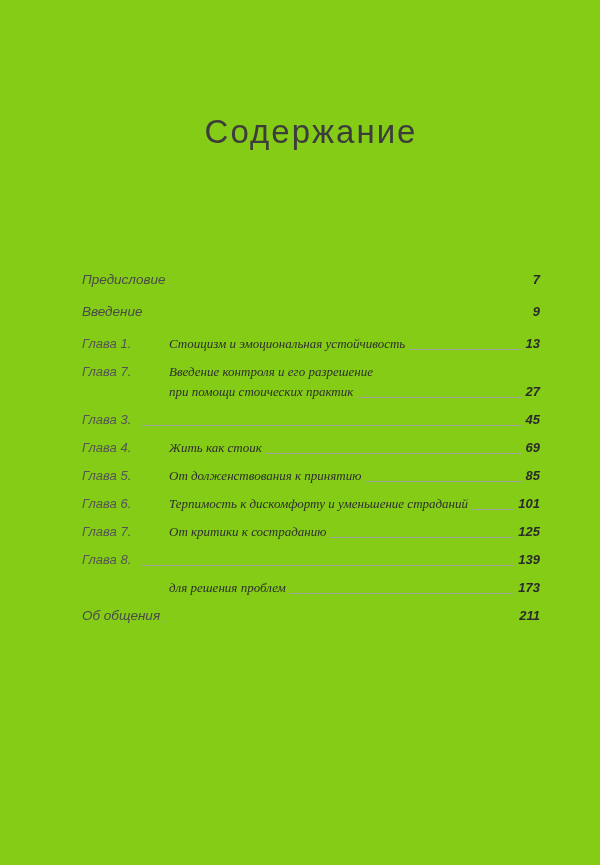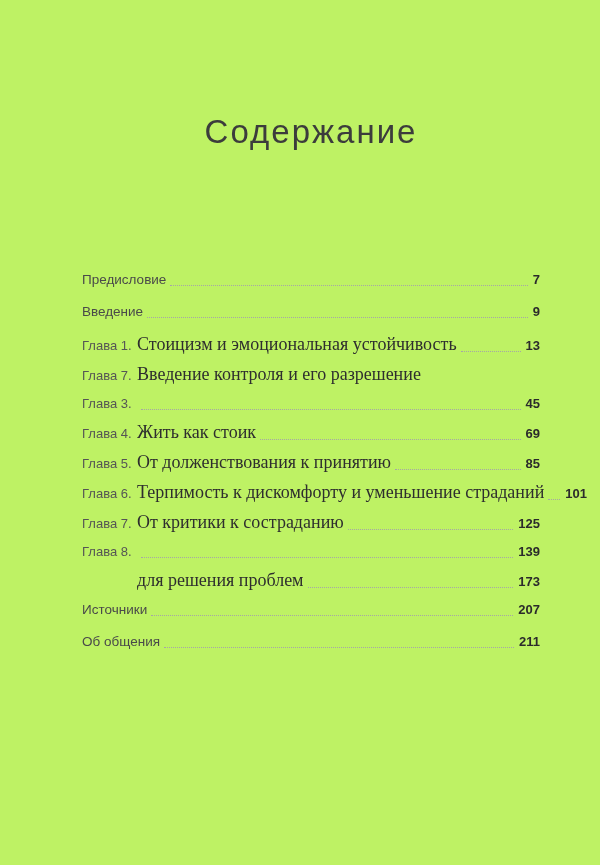--- a/index.html
+++ b/index.html
@@ -6,50 +6,51 @@
   body {
     width: 600px; height: 865px;
     background: #ffffff;
     font-family: "Liberation Sans", sans-serif;
     overflow: hidden;
   }
   .page {
     box-sizing: border-box;
     width: 600px; height: 865px;
     padding: 112px 60px 0 82px;
-    background: #bef264;
+    background: #84cc16;
   }
   .page-title {
     margin: 0;
     text-align: center;
     font-size: 33px;
     font-weight: 300;
     letter-spacing: 2px;
     color: #3c3c3c;
     line-height: 40px;
   }
-  .toc { margin-top: 118px; }
+  .toc { margin-top: 118px; font-style: italic; }
   .entry { margin-bottom: 8px; }
   .entry.front { margin-bottom: 12px; }
   .row {
     display: flex;
     align-items: baseline;
     line-height: 20px;
   }
   .lbl {
     flex: 0 0 55px;
     font-size: 13px;
     color: #555555;
     white-space: nowrap;
   }
   .ttl { white-space: nowrap; }
   .ttl.serif {
     font-family: "Liberation Serif", serif;
-    font-size: 18px;
+    font-size: 13px;
     color: #2e2e2e;
+    margin-left: 32px;
   }
   .ttl.sans {
     font-size: 13.5px;
     color: #4a4a4a;
   }
   .leader {
     flex: 1 1 auto;
     align-self: flex-end;
     border-bottom: 1.5px dotted #a6a6a6;
     margin: 0 5px 4px 4px;
@@ -92,20 +93,26 @@
         <span class="ttl serif">Стоицизм и эмоциональная устойчивость</span>
         <span class="leader"></span>
         <span class="pg">13</span>
       </div>
     </div>
 
     <div class="entry">
       <div class="row">
         <span class="lbl">Глава 7.</span>
         <span class="ttl serif">Введение контроля и его разрешение</span>
+      </div>
+      <div class="row">
+        <span class="lbl"></span>
+        <span class="ttl serif">при помощи стоических практик</span>
+        <span class="leader"></span>
+        <span class="pg">27</span>
       </div>
     </div>
 
     <div class="entry">
       <div class="row">
         <span class="lbl">Глава 3.</span>
         <span class="leader"></span>
         <span class="pg">45</span>
       </div>
     </div>
@@ -157,27 +164,20 @@
 
     <div class="entry">
       <div class="row">
         <span class="lbl"></span>
         <span class="ttl serif">для решения проблем</span>
         <span class="leader"></span>
         <span class="pg">173</span>
       </div>
     </div>
 
-    <div class="entry front">
-      <div class="row">
-        <span class="ttl sans">Источники</span>
-        <span class="leader"></span>
-        <span class="pg">207</span>
-      </div>
-    </div>
 
     <div class="entry front">
       <div class="row">
         <span class="ttl sans">Об общения</span>
         <span class="leader"></span>
         <span class="pg">211</span>
       </div>
     </div>
 
   </div>

